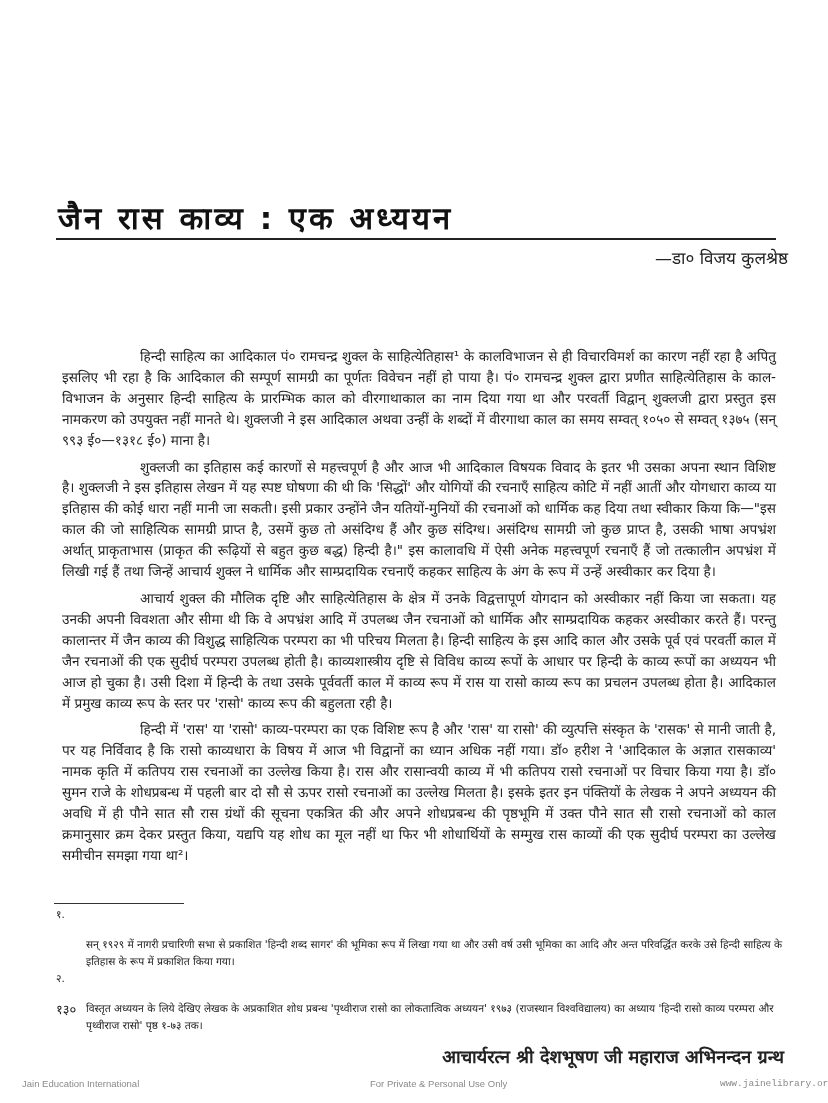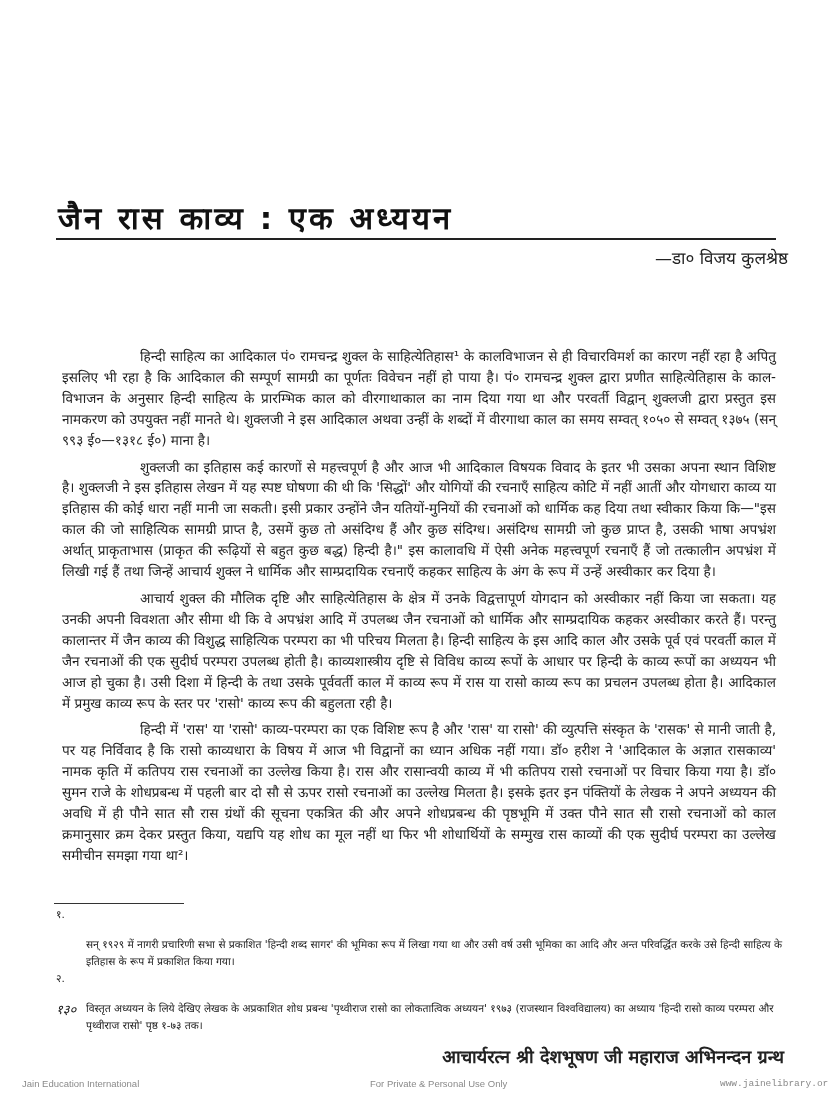--- a/index.html
+++ b/index.html
@@ -28,21 +28,21 @@
     position: absolute; left: 54px; top: 903px; width: 130px; height: 1px; background: #333;
   }
   .footnotes {
     position: absolute; left: 52px; top: 906px; width: 740px;
     font-size: 10.5px; line-height: 17px; color: #222;
   }
   .footnote { display: flex; }
   .fn-num { width: 30px; flex: 0 0 30px; padding-left: 4px; }
   .fn-text { flex: 1; margin-top: 30px; }
   .page-number {
-    position: absolute; left: 56px; top: 1000px; font-size: 13px; color: #222; font-style: italic;
+    position: absolute; left: 56px; top: 1000px; font-size: 13px; color: #222;
   }
   .book-title {
     position: absolute; right: 44px; top: 1044px; font-size: 18px; font-weight: bold; color: #222; white-space: nowrap;
   }
   .bottom-bar {
     position: absolute; left: 14px; top: 1076px; width: 828px; height: 20px;
     font-family: "Liberation Sans", sans-serif; font-size: 9.5px; color: #8a8a8a;
   }
   .bottom-bar span { position: absolute; top: 2px; }
   .bb-left { left: 8px; }

